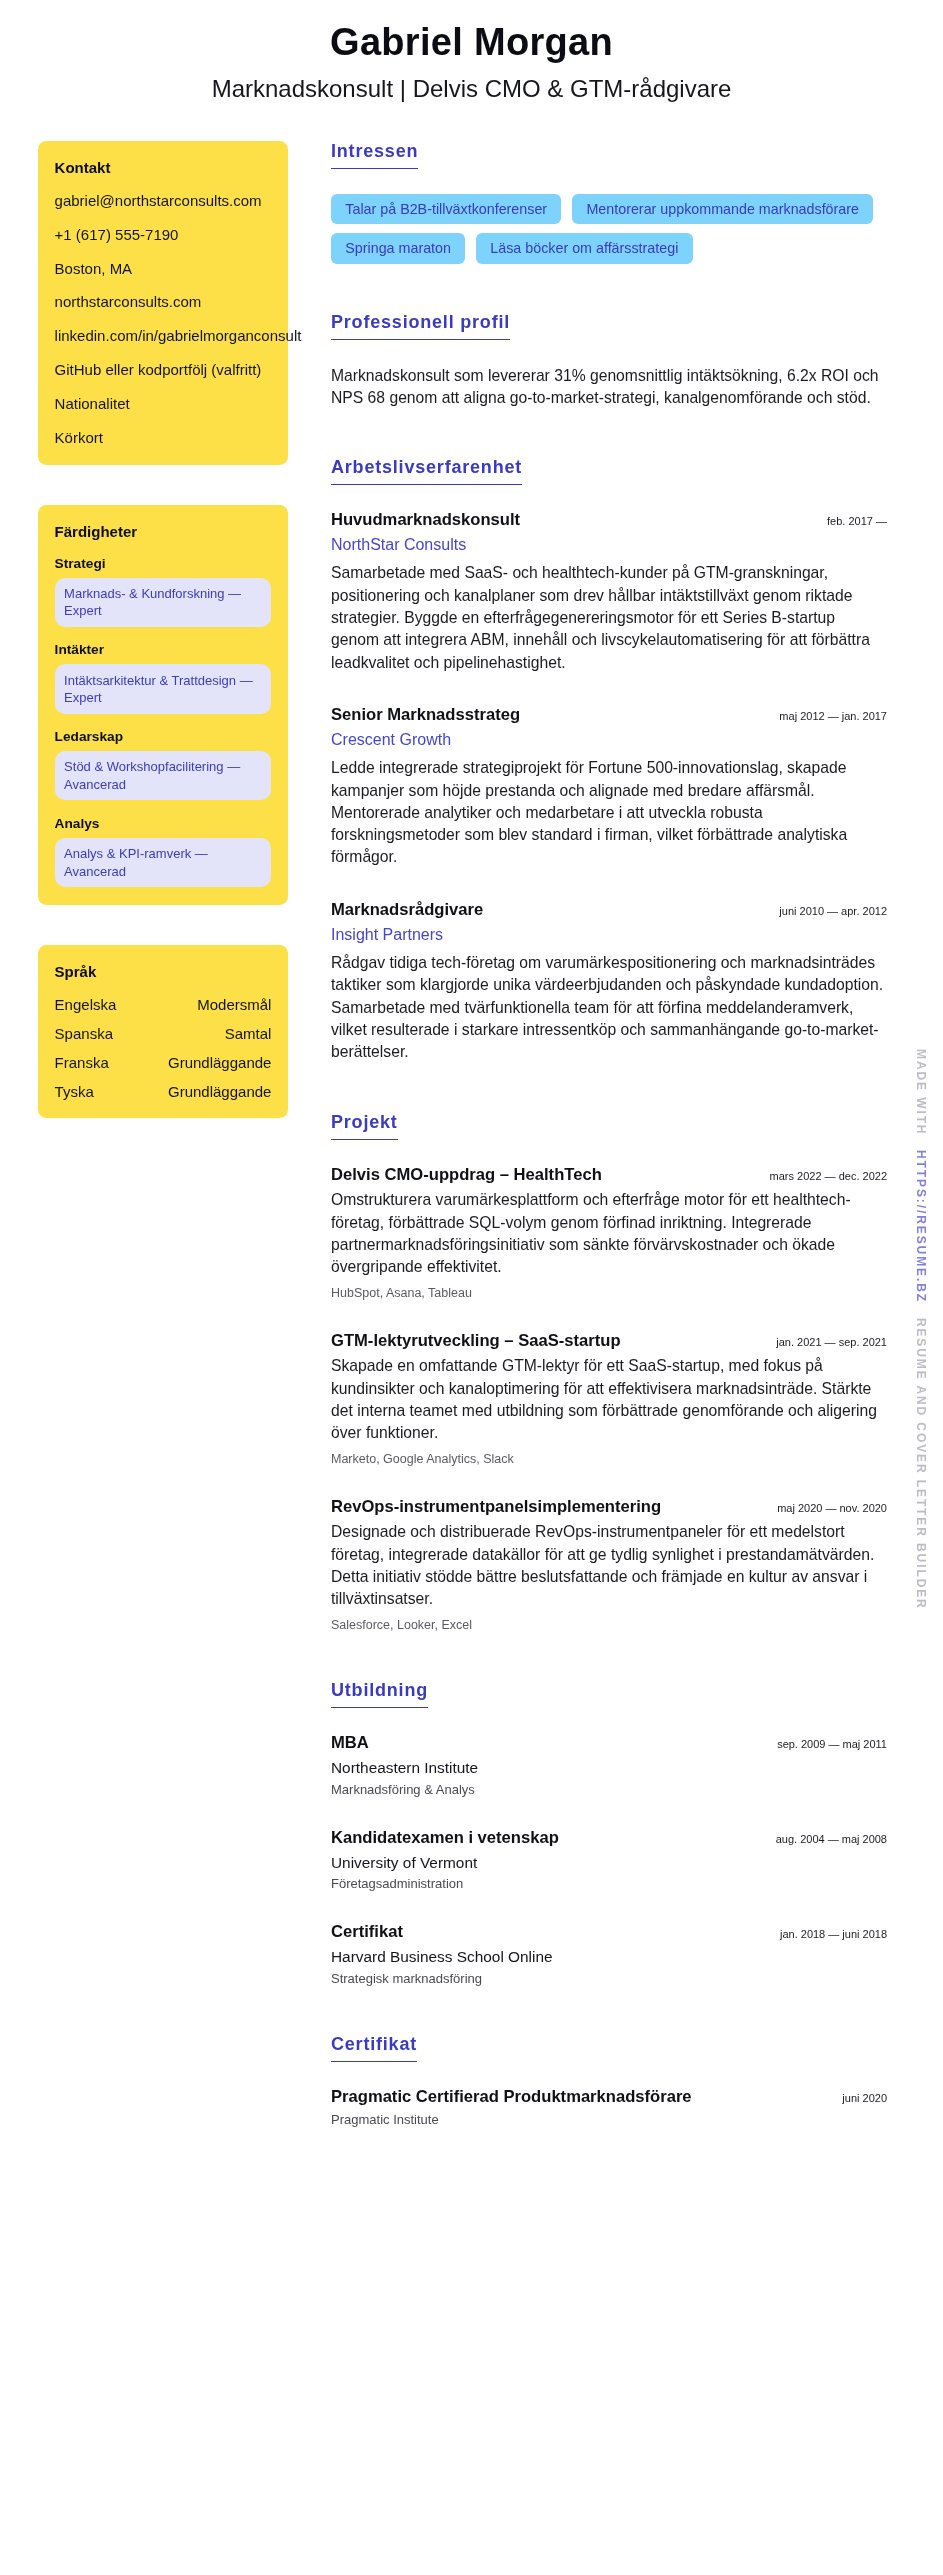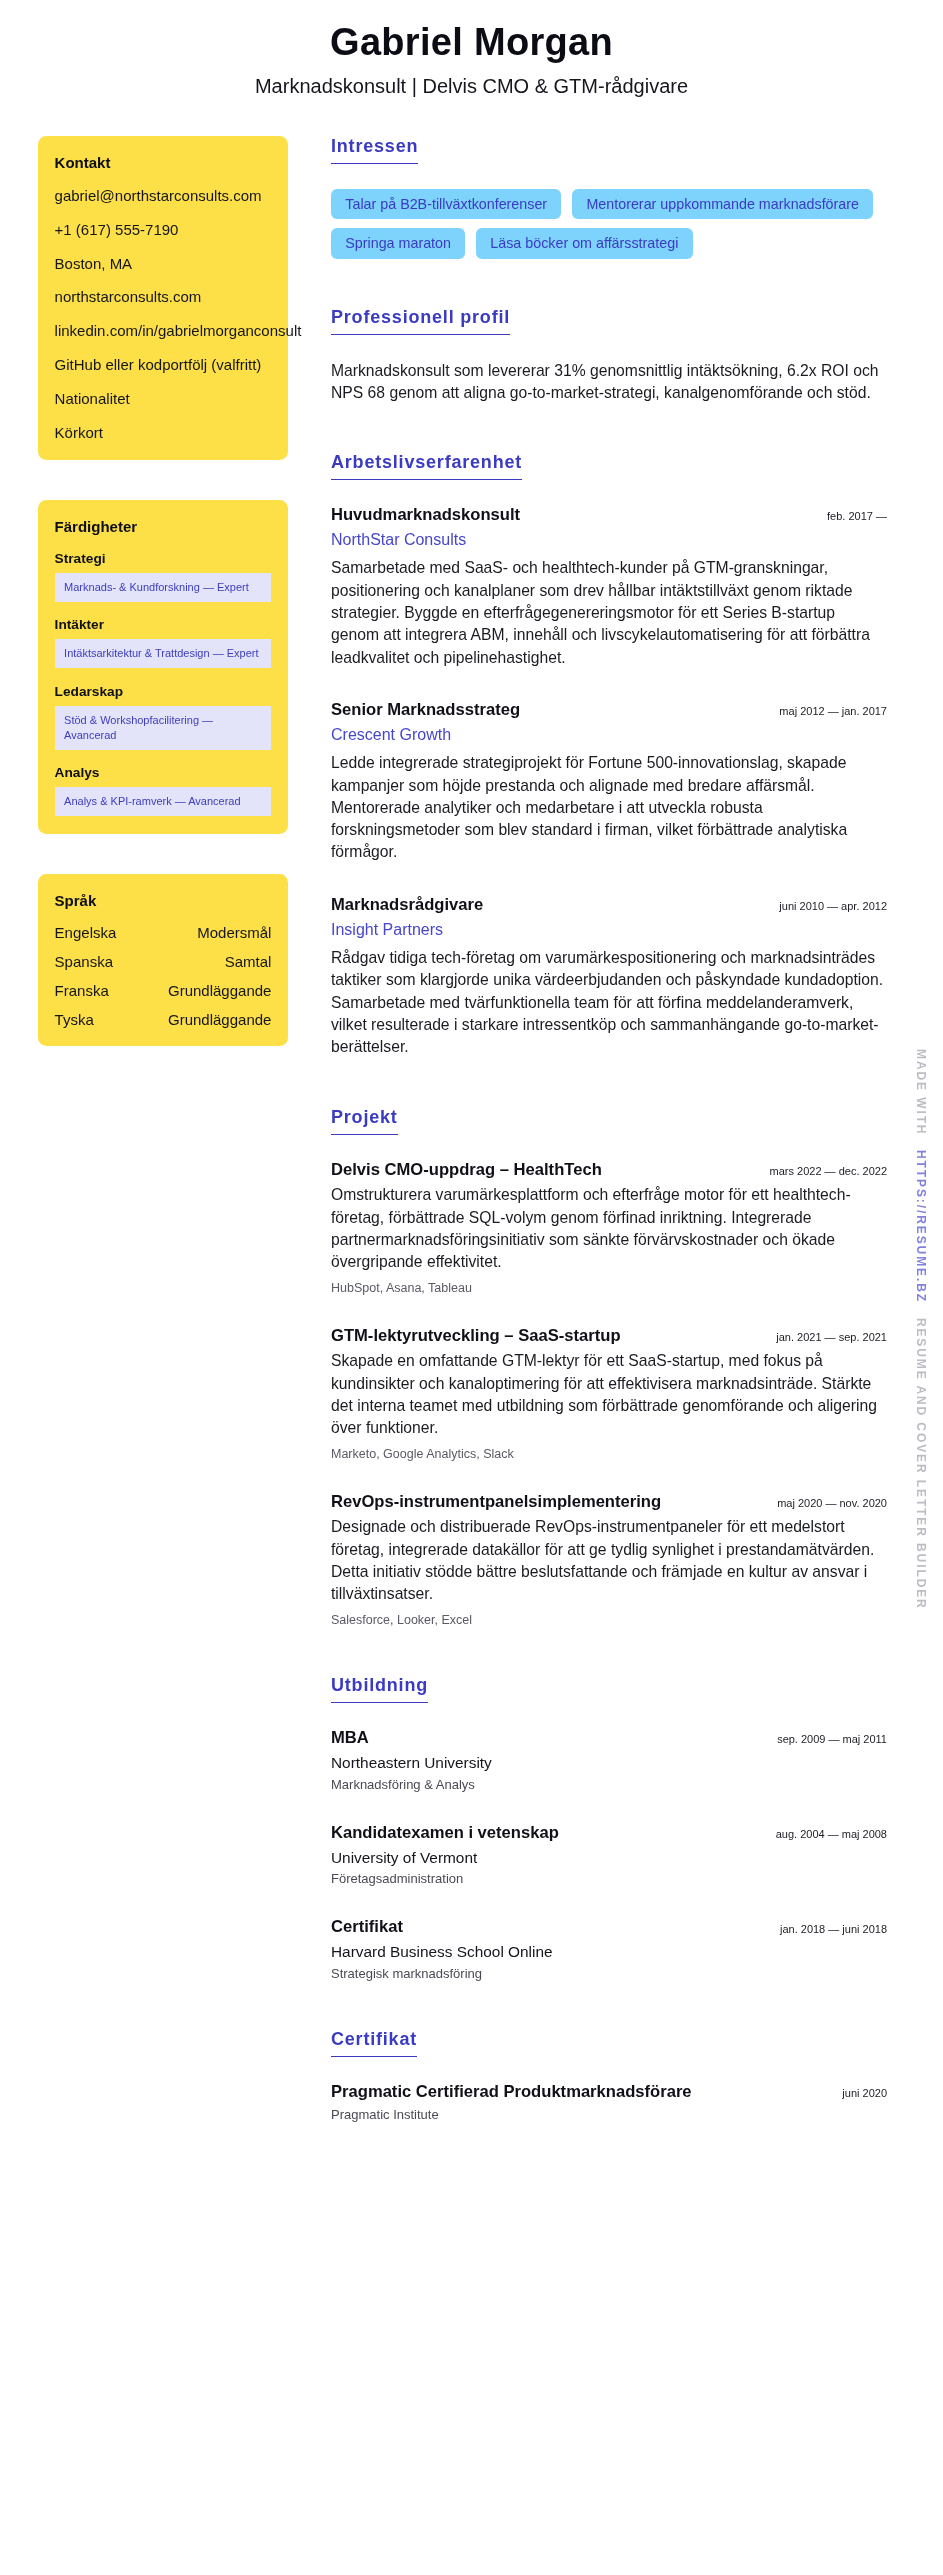--- a/index.html
+++ b/index.html
@@ -9,39 +9,39 @@
     min-height: 2576px;
     background: #ffffff;
     font-family: "Liberation Sans", "DejaVu Sans", sans-serif;
     color: #191920;
   }
   .page { position: relative; width: 943px; min-height: 2576px; overflow: hidden; }
 
   
   .header { text-align: center; padding-top: 21px; }
   .name { font-size: 38px; font-weight: 700; margin: 0; color: #0c0c14; letter-spacing: 0.3px; }
-  .subtitle { font-size: 20px; margin-top: 10.7px; color: #16161e; }
+  .subtitle { font-size: 24px; margin-top: 10.7px; color: #16161e; }
 
   
   .content { display: flex; align-items: flex-start; padding: 38px 38px 48px 38px; gap: 43px; }
   .sidebar { width: 250px; flex: 0 0 250px; }
   .main { flex: 1; min-width: 0; padding-right: 18px; }
 
   
   .side-box { background: #fde047; border-radius: 8.3px; padding: 18px 16.6px; margin-bottom: 40px; }
   .side-box:last-child { margin-bottom: 0; }
   .side-title { font-size: 15px; font-weight: 700; margin: 0 0 15.4px 0; color: #0e0e16; }
   .contact-item { font-size: 15px; line-height: 1.3; margin-bottom: 14.3px; color: #15151d; }
   .contact-item:last-child { margin-bottom: 0; }
   .nowrap { white-space: nowrap; }
 
   .skill-group { margin-bottom: 15.4px; }
   .skill-group:last-child { margin-bottom: 0; }
   .skill-label { font-size: 13.7px; font-weight: 700; margin-bottom: 7.1px; color: #101018; }
-  .skill-pill { background: #e3e3fa; color: #3d3dbe; font-size: 11px; line-height: 1.35; padding: 7.1px 9.5px; border-radius: 0; }
+  .skill-pill { background: #e3e3fa; color: #3d3dbe; font-size: 13px; line-height: 1.35; padding: 7.1px 9.5px; border-radius: 10px; }
 
   .lang-row { display: flex; justify-content: space-between; font-size: 15px; margin-bottom: 12px; color: #15151d; }
   .lang-row:last-child { margin-bottom: 0; }
   .lang-level { text-align: right; }
 
   
   .section { margin-bottom: 48px; }
   .section-title {
     display: inline-block;
     color: #3a3ac2;
@@ -233,21 +233,21 @@
       </section>
 
       <section class="section">
         <h2 class="section-title">Utbildning</h2>
 
         <article class="entry">
           <div class="entry-head">
             <h4 class="entry-role">MBA</h4>
             <span class="entry-date">sep. 2009 — maj 2011</span>
           </div>
-          <div class="edu-school">Northeastern University</div>
+          <div class="edu-school">Northeastern Institute</div>
           <div class="edu-field">Marknadsföring &amp; Analys</div>
         </article>
 
         <article class="entry">
           <div class="entry-head">
             <h4 class="entry-role">Kandidatexamen i vetenskap</h4>
             <span class="entry-date">aug. 2004 — maj 2008</span>
           </div>
           <div class="edu-school">University of Vermont</div>
           <div class="edu-field">Företagsadministration</div>

